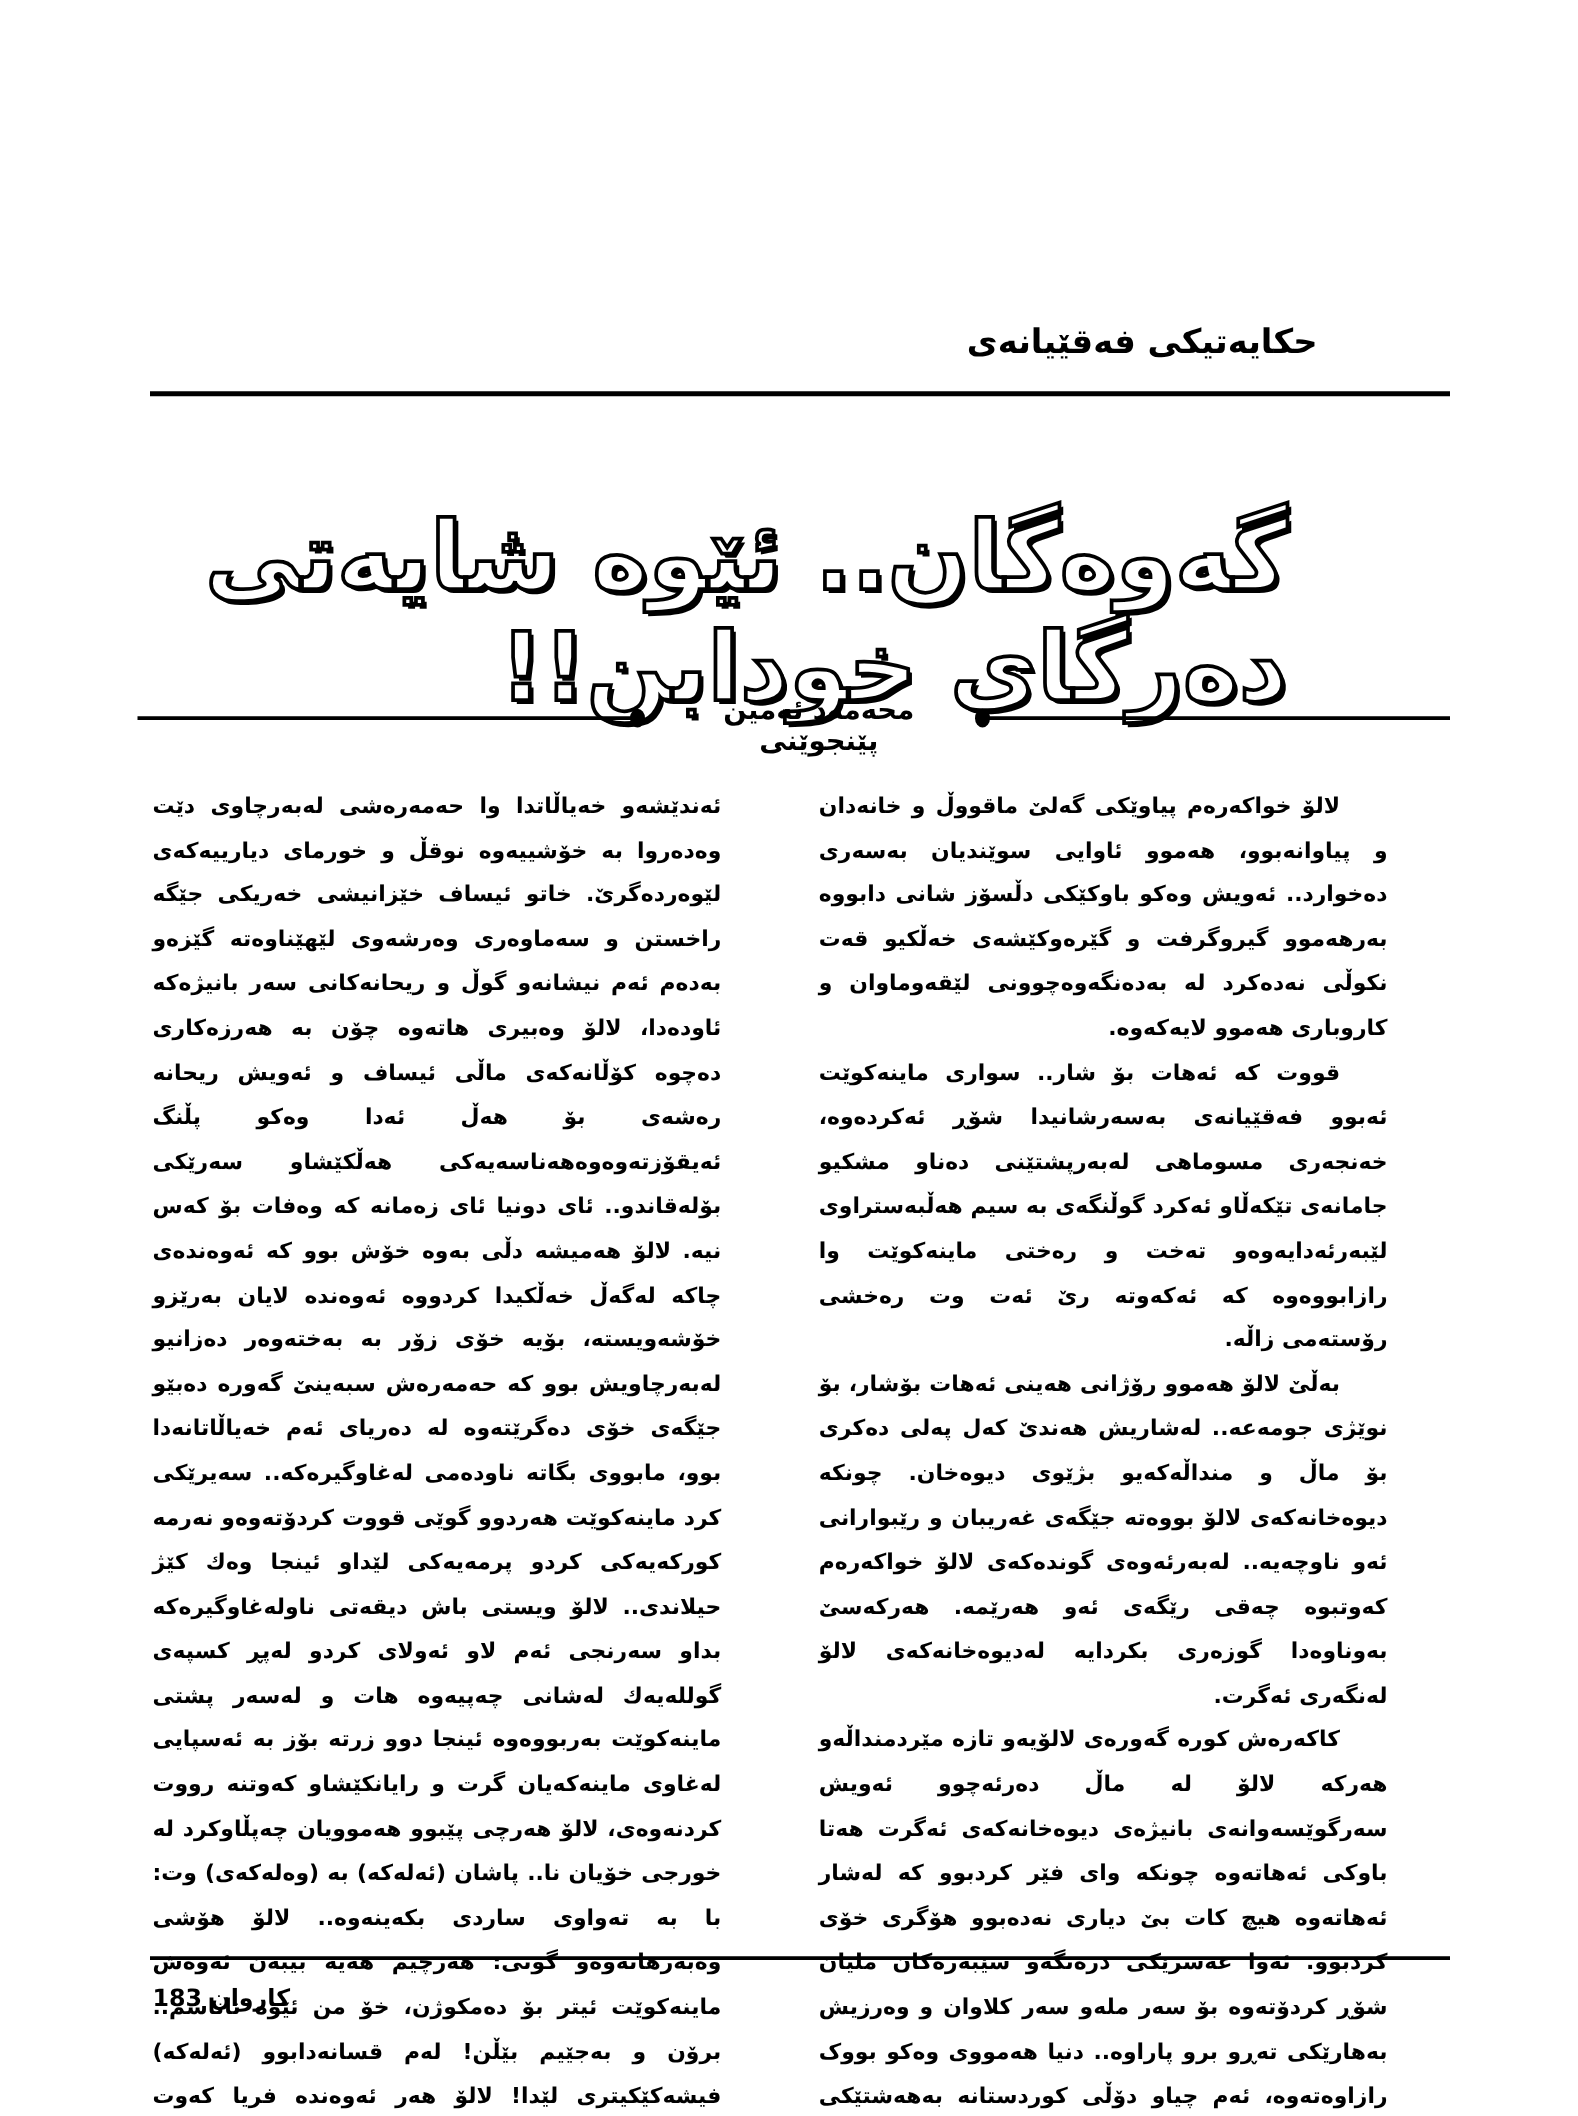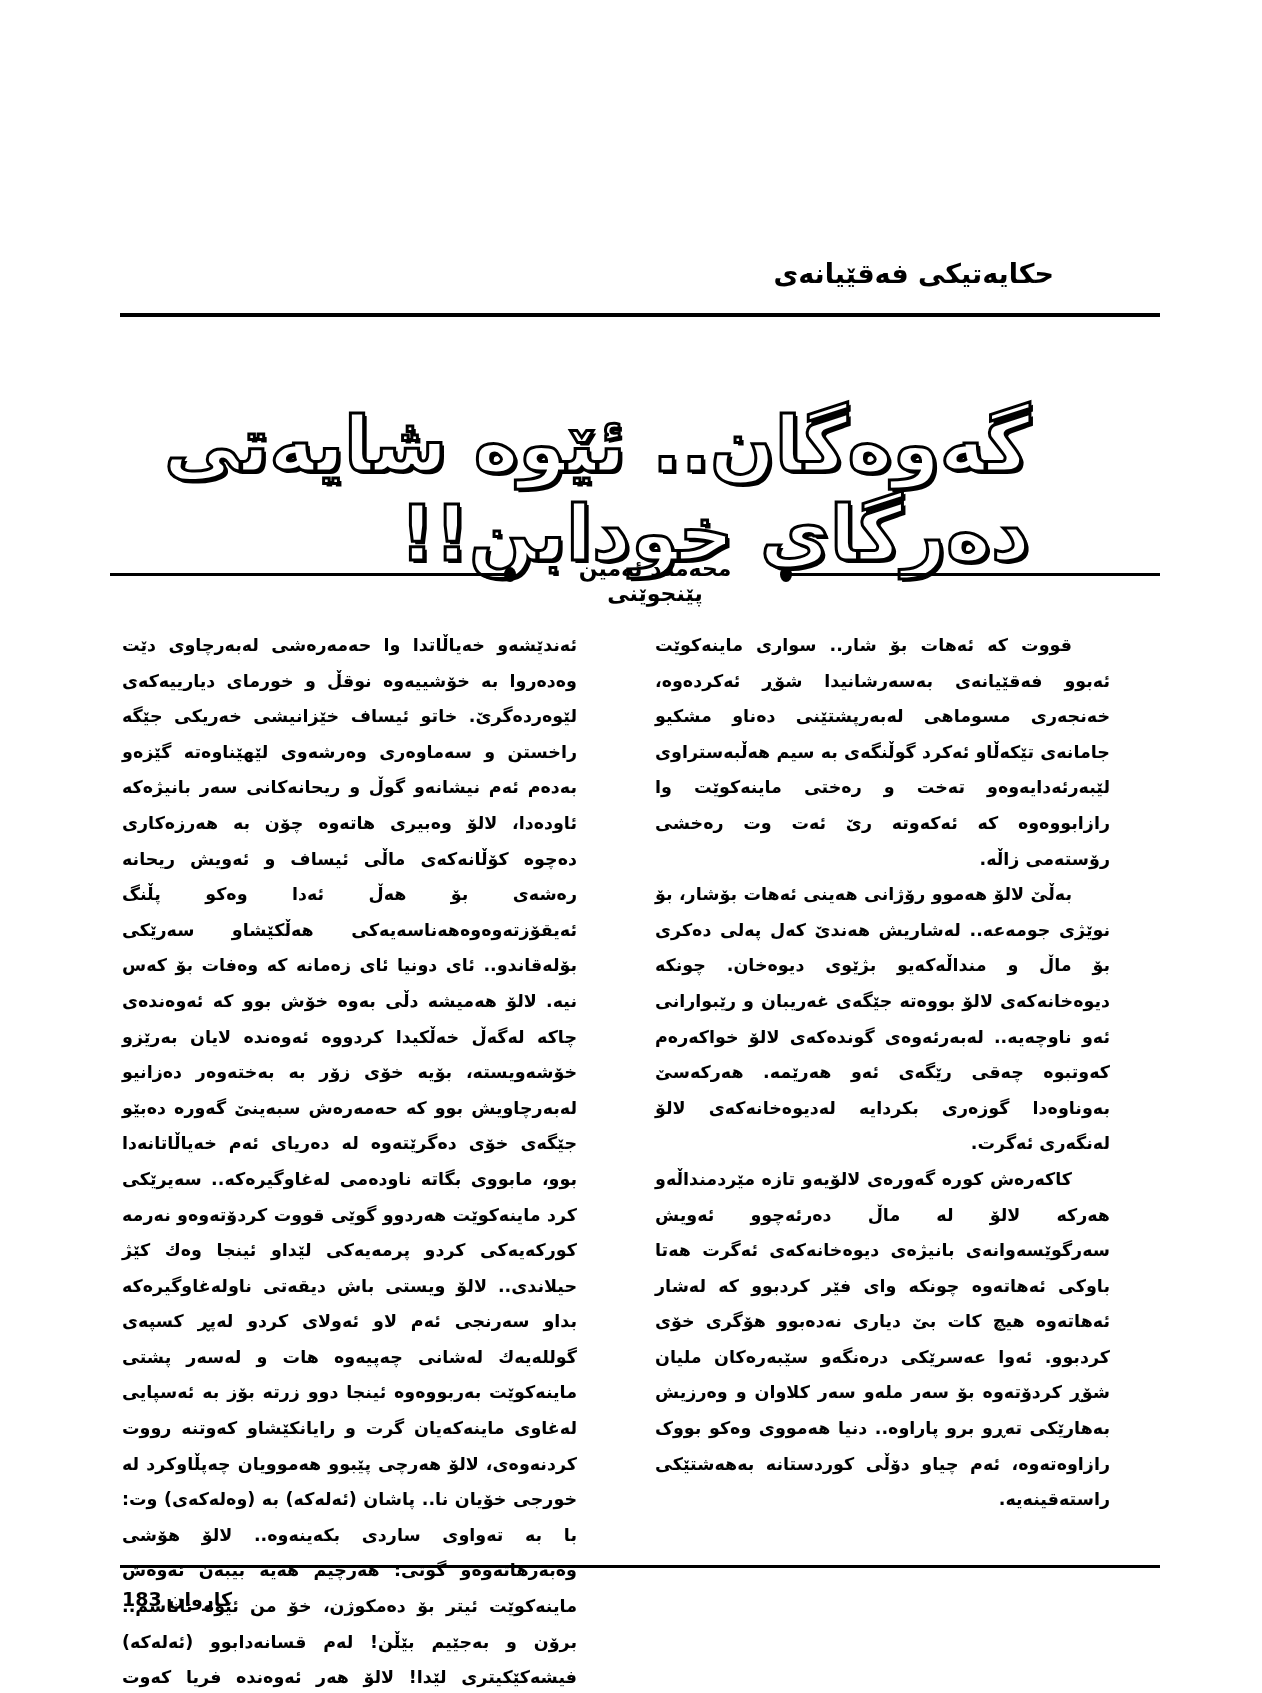--- a/index.html
+++ b/index.html
@@ -66,20 +66,21 @@
 
 <div class="byline-row">
   <div class="byline-line-left"></div>
   <div class="byline-dot-left"></div>
   <div class="byline">محەمەد ئەمین پێنجوێنی</div>
   <div class="byline-dot-right"></div>
   <div class="byline-line-right"></div>
 </div>
 
 <div class="column col-right">
+  <p class="indent">لالۆ خواکەرەم پیاوێکی گەلێ ماقووڵ و خانەدان و پیاوانەبوو، هەموو ئاوایی سوێندیان بەسەری دەخوارد.. ئەویش وەکو باوکێکی دڵسۆز شانی دابووە بەرهەموو گیروگرفت و گێرەوکێشەی خەڵکیو قەت نکوڵی نەدەکرد لە بەدەنگەوەچوونی لێقەوماوان و کاروباری هەموو لایەکەوە.</p>
   <p class="indent">قووت کە ئەهات بۆ شار.. سواری ماینەکوێت ئەبوو فەقێیانەی بەسەرشانیدا شۆڕ ئەکردەوە، خەنجەری مسوماهی لەبەرپشتێنی دەناو مشکیو جامانەی تێکەڵاو ئەکرد گوڵنگەی بە سیم هەڵبەستراوی لێبەرئەدایەوەو تەخت و رەختی ماینەکوێت وا رازابووەوە کە ئەکەوتە رێ ئەت وت رەخشی رۆستەمی زاڵە.</p>
   <p class="indent">بەڵێ لالۆ هەموو رۆژانی هەینی ئەهات بۆشار، بۆ نوێژی جومەعە.. لەشاریش هەندێ کەل پەلی دەکری بۆ ماڵ و منداڵەکەیو بژێوی دیوەخان. چونکە دیوەخانەکەی لالۆ بووەتە جێگەی غەریبان و رێبوارانی ئەو ناوچەیە.. لەبەرئەوەی گوندەکەی لالۆ خواکەرەم کەوتبوە چەقی رێگەی ئەو هەرێمە. هەرکەسێ بەوناوەدا گوزەری بکردایە لەدیوەخانەکەی لالۆ لەنگەری ئەگرت.</p>
   <p class="indent">کاکەرەش کورە گەورەی لالۆیەو تازە مێردمنداڵەو هەرکە لالۆ لە ماڵ دەرئەچوو ئەویش سەرگوێسەوانەی بانیژەی دیوەخانەکەی ئەگرت هەتا باوکی ئەهاتەوە چونکە وای فێر کردبوو کە لەشار ئەهاتەوە هیچ کات بێ دیاری نەدەبوو هۆگری خۆی کردبوو. ئەوا عەسرێکی درەنگەو سێبەرەکان ملیان شۆڕ کردۆتەوە بۆ سەر ملەو سەر کلاوان و وەرزیش بەهارێکی تەڕو برو پاراوە.. دنیا هەمووی وەکو بووک رازاوەتەوە، ئەم چیاو دۆڵی کوردستانە بەهەشتێکی راستەقینەیە.</p>
 
 </div>
 
 <div class="column col-left">
   <p>ئەندێشەو خەیاڵاتدا وا حەمەرەشی لەبەرچاوی دێت وەدەروا بە خۆشییەوە نوقڵ و خورمای دیارییەکەی لێوەردەگرێ. خاتو ئیساف خێزانیشی خەریکی جێگە راخستن و سەماوەری وەرشەوی لێهێناوەتە گێزەو بەدەم ئەم نیشانەو گوڵ و ریحانەکانی سەر بانیژەکە ئاودەدا، لالۆ وەبیری هاتەوە چۆن بە هەرزەکاری دەچوە کۆڵانەکەی ماڵی ئیساف و ئەویش ریحانە رەشەی بۆ هەڵ ئەدا وەکو پڵنگ ئەیقۆزتەوەوەهەناسەیەکی هەڵکێشاو سەرێکی بۆلەقاندو.. ئای دونیا ئای زەمانە کە وەفات بۆ کەس نیە. لالۆ هەمیشە دڵی بەوە خۆش بوو کە ئەوەندەی چاکە لەگەڵ خەڵکیدا کردووە ئەوەندە لایان بەرێزو خۆشەویستە، بۆیە خۆی زۆر بە بەختەوەر دەزانیو لەبەرچاویش بوو کە حەمەرەش سبەینێ گەورە دەبێو جێگەی خۆی دەگرێتەوە لە دەریای ئەم خەیاڵاتانەدا بوو، مابووی بگاتە ناودەمی لەغاوگیرەکە.. سەیرێکی کرد ماینەکوێت هەردوو گوێی قووت کردۆتەوەو نەرمە کورکەیەکی کردو پرمەیەکی لێداو ئینجا وەك کێژ حیلاندی.. لالۆ ویستی باش دیقەتی ناولەغاوگیرەکە بداو سەرنجی ئەم لاو ئەولای کردو لەپڕ کسپەی گوللەیەك لەشانی چەپیەوە هات و لەسەر پشتی ماینەکوێت بەربووەوە ئینجا دوو زرتە بۆز بە ئەسپایی لەغاوی ماینەکەیان گرت و رایانکێشاو کەوتنە رووت کردنەوەی، لالۆ هەرچی پێبوو هەموویان چەپڵاوکرد لە خورجی خۆیان نا.. پاشان (ئەلەکە) بە (وەلەکەی) وت: با بە تەواوی ساردی بکەینەوە.. لالۆ هۆشی وەبەرهاتەوەو گوتی: هەرچیم هەیە بیبەن ئەوەش ماینەکوێت ئیتر بۆ دەمکوژن، خۆ من ئێوە ناناسم.. برۆن و بەجێیم بێڵن! لەم قسانەدابوو (ئەلەکە) فیشەکێکیتری لێدا! لالۆ هەر ئەوەندە فریا کەوت شایەتمانی هێناو چاوێکی گێڕا</p>
 </div>
 

